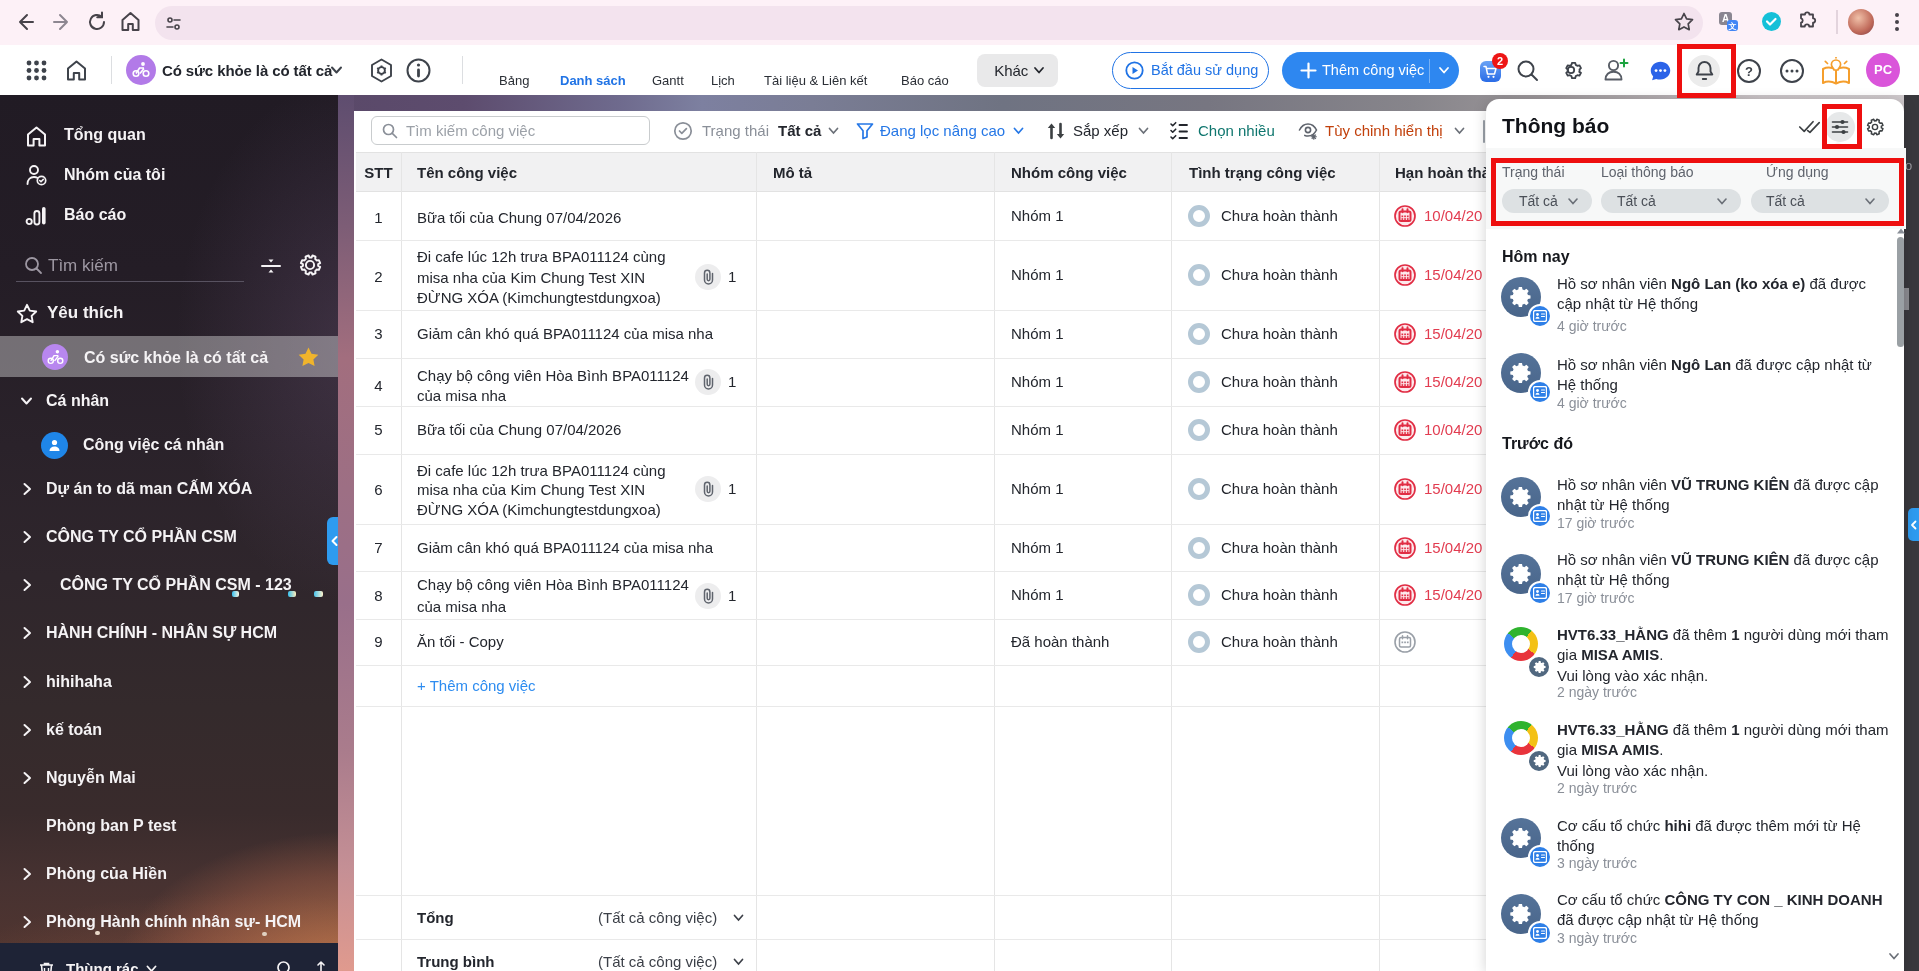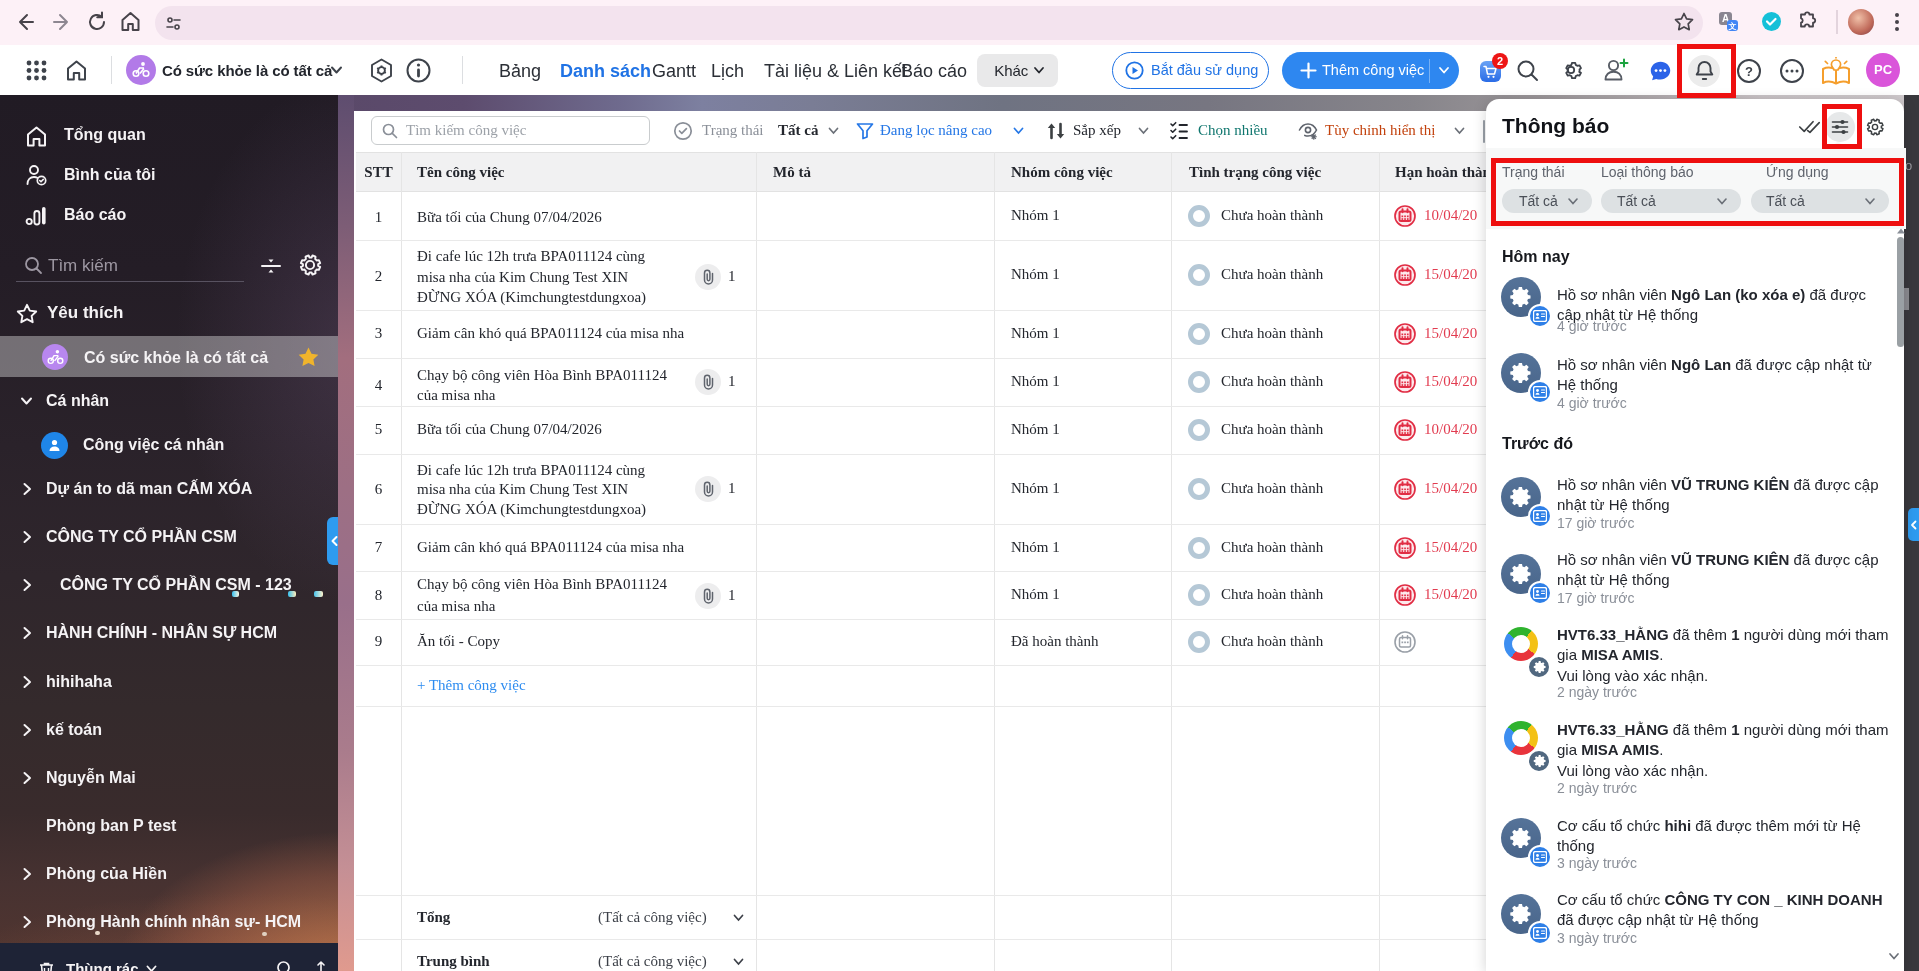--- a/index.html
+++ b/index.html
@@ -8,21 +8,21 @@
   body { position:relative; background:#fff; }
   svg { display:block; }
 
   
   #browser { position:absolute; left:0; top:0; width:1919px; height:45px; background:#fdf1f7; }
   #urlpill { position:absolute; left:155px; top:6px; width:1548px; height:34px; border-radius:17px; background:#f3e3ee; }
   #urltext { position:absolute; left:194px; top:13px; font-size:14.5px; color:#27242a; letter-spacing:0.1px; }
 
   
   #appbar { position:absolute; left:0; top:45px; width:1919px; height:50px; background:#ffffff; }
-  .tab { position:absolute; top:16px; font-size:18px; color:#2b2f36; }
+  .tab { position:absolute; top:28px; font-size:13px; color:#2b2f36; }
   #tab-active { color:#2073e5; font-weight:bold; }
   #khac { position:absolute; left:977px; top:9px; width:81px; height:33px; background:#e9e9ea; border-radius:8px; font-size:15px; color:#23262d; line-height:33px; text-align:center; }
   #startbtn { position:absolute; left:1112px; top:7px; width:157px; height:37px; border:1.5px solid #2073e5; border-radius:19px; color:#2073e5; font-size:15px; }
   #addbtn { position:absolute; left:1282px; top:7px; width:177px; height:37px; background:#2e87f0; border-radius:19px; color:#fff; font-size:15px; }
 
   
   #topstrip { position:absolute; left:338px; top:95px; width:1581px; height:16px;
     background:linear-gradient(90deg,#5a4969 0%,#5d4c6e 8%,#6f6b8e 18%,#7d80a0 23%,#7a7d95 30%,#6f7382 42%,#777681 55%,#87858b 68%,#9a9598 76%,#b3adb0 84%,#c9c3c6 90%,#cfc9cc 100%); }
   #leftstrip { position:absolute; left:338px; top:95px; width:16px; height:876px;
     background:linear-gradient(180deg,#5e4d6f 0%,#7d5d76 15%,#a26e7e 30%,#9d6f84 45%,#996f8a 58%,#aa7c8c 75%,#c48f95 88%,#e09a8e 100%); }
@@ -33,21 +33,21 @@
       radial-gradient(ellipse 300px 190px at 103% 101%, rgba(238,148,88,.66), rgba(205,115,80,.3) 55%, transparent 78%),
       radial-gradient(ellipse 420px 140px at 70% 103%, rgba(190,110,80,.35), transparent 75%),
       radial-gradient(ellipse 260px 380px at 106% 28%, rgba(135,105,150,.25), transparent 70%),
       linear-gradient(180deg,#211b24 0%,#241d26 20%,#2a222a 40%,#2f262c 55%,#342a2c 70%,#392b2c 82%,#473231 90%,#533630 100%);
   }
   .sitem { position:absolute; color:#f5f3f5; font-size:16px; font-weight:600; white-space:nowrap; }
   #activerow { position:absolute; left:0; top:241px; width:338px; height:41px; background:rgba(255,255,255,.36); }
   #sbbottom { position:absolute; left:0; top:848px; width:338px; height:28px; background:#1e2336; }
 
   
-  #panel { position:absolute; left:356px; top:111px; width:1550px; height:688px; background:#fff; border-radius:8px 8px 0 0;font-family:Liberation Serif, serif; }
+  #panel { position:absolute; left:356px; top:111px; width:1550px; height:688px; background:#fff; border-radius:8px 8px 0 0; }
 
   
   #searchbox { position:absolute; left:15px; top:5px; width:279px; height:29px; border:1px solid #c9ccce; border-radius:6px; }
   .tbtext { position:absolute; top:11px; font-size:15px; white-space:nowrap; }
 
   
   .vline { position:absolute; top:41px; width:1px; background:#e5e5e5; height:819px; }
   .hline { position:absolute; left:0; width:1550px; height:1px; background:#e9e9e9; }
   #thead { position:absolute; left:0; top:41px; width:1550px; height:40px; background:#f1f1f2; border-top:1px solid #e2e2e2; border-bottom:1px solid #e2e2e2; }
   .th { position:absolute; top:11px; font-size:15px; font-weight:bold; color:#23262d; white-space:nowrap; }
@@ -254,21 +254,21 @@
   <svg class="abs" style="left:24px;top:29px" width="25" height="25" viewBox="0 0 25 25">
       <path d="M4 10.5 L12.5 3.5 L21 10.5 V21.5 H15.4 V15 H9.6 V21.5 H4 Z" stroke="#f5f3f5" stroke-width="2" fill="none" stroke-linejoin="round"></path>
     </svg>
   <div class="sitem" style="left:64px;top:31px">Tổng quan</div>
   <svg class="abs" style="left:24px;top:68px" width="25" height="25" viewBox="0 0 25 25">
       <circle cx="10" cy="7" r="4" stroke="#f5f3f5" stroke-width="1.9" fill="none"></circle>
       <path d="M3.5 21 c0 -4.5 2.8 -7 6.5 -7 1.2 0 2.3 .2 3.2 .8" stroke="#f5f3f5" stroke-width="1.9" fill="none" stroke-linecap="round"></path>
       <circle cx="17.5" cy="17.5" r="4.2" stroke="#f5f3f5" stroke-width="1.7" fill="none"></circle>
       <path d="M15.7 17.5 l1.3 1.3 2.3 -2.4" stroke="#f5f3f5" stroke-width="1.6" fill="none" stroke-linecap="round" stroke-linejoin="round"></path>
     </svg>
-  <div class="sitem" style="left:64px;top:71px">Bình của tôi</div>
+  <div class="sitem" style="left:64px;top:71px">Nhóm của tôi</div>
   <svg class="abs" style="left:25px;top:109px" width="24" height="24" viewBox="0 0 24 24">
       <circle cx="4.2" cy="17.5" r="2.6" stroke="#f5f3f5" stroke-width="1.9" fill="none"></circle>
       <rect x="9.4" y="7" width="5" height="13.5" rx="2.5" stroke="#f5f3f5" stroke-width="1.9" fill="none"></rect>
       <rect x="17" y="3" width="3.6" height="17.5" rx="1.8" fill="#f5f3f5"></rect>
     </svg>
   <div class="sitem" style="left:64px;top:111px">Báo cáo</div>
 
   <svg class="abs" style="left:24px;top:161px" width="19" height="19" viewBox="0 0 19 19">
       <circle cx="8" cy="8" r="6" stroke="#9d97a2" stroke-width="1.8" fill="none"></circle>
       <path d="M12.5 12.5 L17 17" stroke="#9d97a2" stroke-width="1.8" stroke-linecap="round"></path>
@@ -727,21 +727,21 @@
       <path fill="#fff" d="M12 7.2a4.8 4.8 0 1 0 0 9.6 4.8 4.8 0 0 0 0-9.6zm0 7.2a2.4 2.4 0 1 1 0-4.8 2.4 2.4 0 0 1 0 4.8z"></path>
       <path fill="#fff" d="M21.5 13.6v-3.2l-2.6-.5a7.4 7.4 0 0 0-.7-1.7l1.5-2.2-2.3-2.3-2.2 1.5a7.4 7.4 0 0 0-1.7-.7L13 1.9h-3.2l-.5 2.6a7.4 7.4 0 0 0-1.7.7L5.4 3.7 3.1 6l1.5 2.2a7.4 7.4 0 0 0-.7 1.7l-2.6.5v3.2l2.6.5c.17.6.4 1.17.7 1.7l-1.5 2.2 2.3 2.3 2.2-1.5c.53.3 1.1.53 1.7.7l.5 2.6H13l.5-2.6a7.4 7.4 0 0 0 1.7-.7l2.2 1.5 2.3-2.3-1.5-2.2c.3-.53.53-1.1.7-1.7l2.6-.5z"></path>
     </svg>
   <div class="abs" style="left:42px;top:205px;width:24px;height:24px;border-radius:12px;background:#2e7fe7;border:2px solid #fff"></div>
   <svg class="abs" style="left:47px;top:211px" width="14" height="12" viewBox="0 0 14 12">
       <rect x="0.5" y="0.5" width="13" height="11" rx="2" fill="none" stroke="#fff" stroke-width="1.4"></rect>
       <circle cx="4.5" cy="4.5" r="1.4" fill="#fff"></circle>
       <path d="M2.5 8.8 c0-1.3 .9-2 2-2 s2 .7 2 2" fill="#fff"></path>
       <path d="M8.5 4 h3 M8.5 6.5 h3" stroke="#fff" stroke-width="1.1" stroke-linecap="round"></path>
     </svg>
-  <div class="nf-text" style="top:186px">Hồ sơ nhân viên <b>Ngô Lan (ko xóa e)</b> đã được<br>cập nhật từ Hệ thống</div>
+  <div class="nf-text" style="top:175px">Hồ sơ nhân viên <b>Ngô Lan (ko xóa e)</b> đã được<br>cập nhật từ Hệ thống</div>
   <div class="nf-time" style="top:219px">4 giờ trước</div>
   <div class="abs" style="left:15px;top:254px;width:40px;height:40px;border-radius:20px;background:linear-gradient(180deg,#557399,#49658a)"></div>
   <svg class="abs" style="left:23px;top:262px" width="24" height="24" viewBox="0 0 24 24">
       <path fill="#fff" d="M12 7.2a4.8 4.8 0 1 0 0 9.6 4.8 4.8 0 0 0 0-9.6zm0 7.2a2.4 2.4 0 1 1 0-4.8 2.4 2.4 0 0 1 0 4.8z"></path>
       <path fill="#fff" d="M21.5 13.6v-3.2l-2.6-.5a7.4 7.4 0 0 0-.7-1.7l1.5-2.2-2.3-2.3-2.2 1.5a7.4 7.4 0 0 0-1.7-.7L13 1.9h-3.2l-.5 2.6a7.4 7.4 0 0 0-1.7.7L5.4 3.7 3.1 6l1.5 2.2a7.4 7.4 0 0 0-.7 1.7l-2.6.5v3.2l2.6.5c.17.6.4 1.17.7 1.7l-1.5 2.2 2.3 2.3 2.2-1.5c.53.3 1.1.53 1.7.7l.5 2.6H13l.5-2.6a7.4 7.4 0 0 0 1.7-.7l2.2 1.5 2.3-2.3-1.5-2.2c.3-.53.53-1.1.7-1.7l2.6-.5z"></path>
     </svg>
   <div class="abs" style="left:42px;top:281px;width:24px;height:24px;border-radius:12px;background:#2e7fe7;border:2px solid #fff"></div>
   <svg class="abs" style="left:47px;top:287px" width="14" height="12" viewBox="0 0 14 12">
       <rect x="0.5" y="0.5" width="13" height="11" rx="2" fill="none" stroke="#fff" stroke-width="1.4"></rect>
       <circle cx="4.5" cy="4.5" r="1.4" fill="#fff"></circle>

